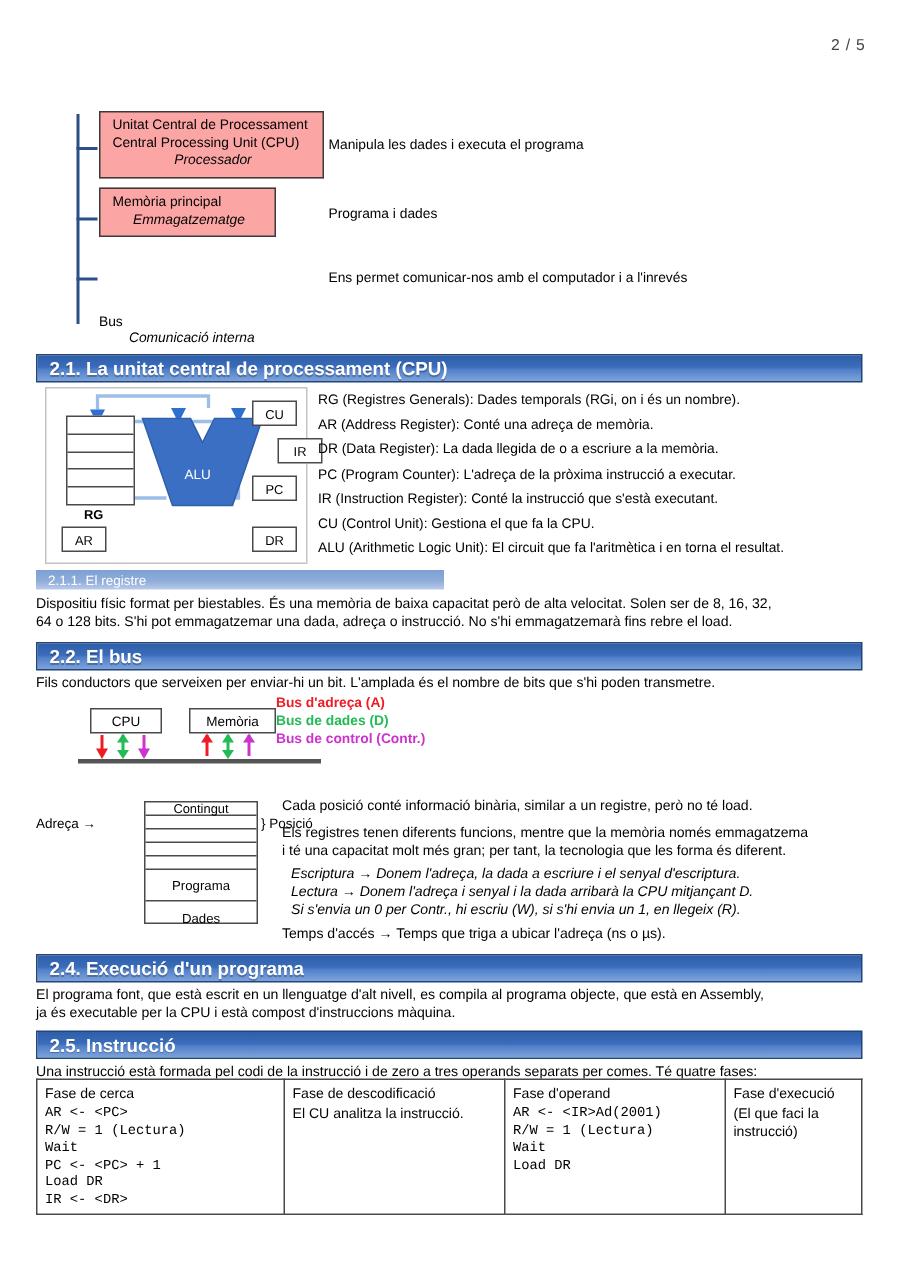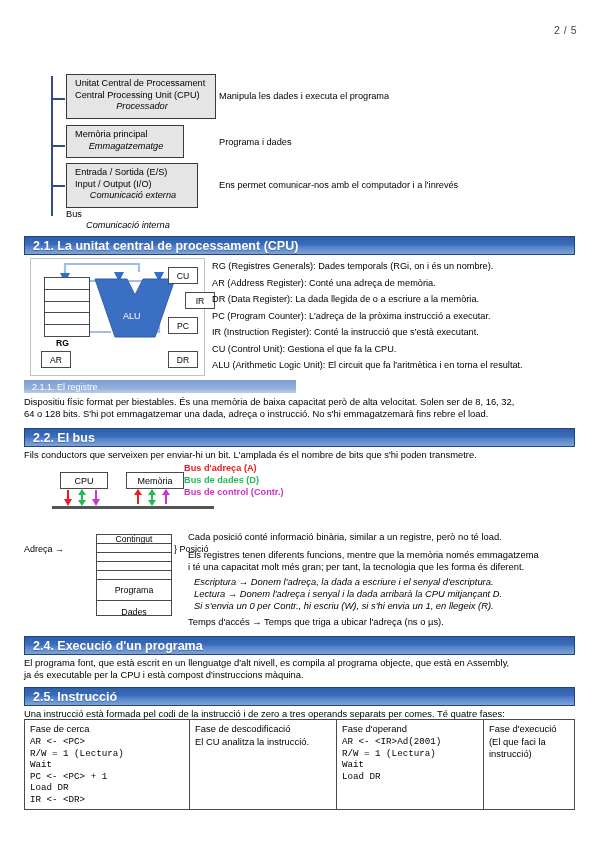--- a/index.html
+++ b/index.html
@@ -30,21 +30,21 @@
     display:flex;align-items:center;padding-left:8px;
   }
   .body-txt{
     position:absolute;font-size:9.4px;line-height:12.2px;color:#000;
   }
   
   .vn-wrap{position:absolute;left:24px;top:72px;width:551px;height:152px;}
   .vn-spine{position:absolute;left:27px;top:4px;width:1.5px;height:140px;background:#2b4f86;}
   .vn-tick{position:absolute;width:14px;height:1.5px;background:#2b4f86;}
   .vn-box{
-    position:absolute;border:1px solid #3a3a3a;background:#e5e5e5;
+    position:absolute;border:1px solid #3a3a3a;background:#fca5a5;
     font-size:9.2px;line-height:11.6px;padding:3px 6px 20px 8px;box-sizing:border-box;
   }
   .vn-box .it{font-style:italic;display:block;text-align:center;}
   .vn-box .ln{display:block;}
   .vn-label{position:absolute;font-size:9.2px;line-height:11.6px;}
   .vn-desc{position:absolute;font-size:9.2px;}
   
   .cpu-wrap{position:absolute;left:30px;top:258px;width:175px;height:118px;
     border:1px solid #c3c3c3;background:#fff;box-sizing:border-box;}
   .reg-stack{position:absolute;left:13px;top:18px;width:46px;height:60px;
@@ -112,25 +112,20 @@
       <span class="it">Processador</span>
     </div>
     <div class="vn-desc" style="left:195px;top:19px;">Manipula les dades i executa el programa</div>
 
     <div class="vn-box" style="left:42px;top:53px;width:118px;height:33px;">
       <span class="ln">Memòria principal</span>
       <span class="it">Emmagatzematge</span>
     </div>
     <div class="vn-desc" style="left:195px;top:65px;">Programa i dades</div>
 
-    <div class="vn-box" style="left:42px;top:91px;width:132px;height:45px;">
-      <span class="ln">Entrada / Sortida (E/S)</span>
-      <span class="ln">Input / Output (I/O)</span>
-      <span class="it">Comunicació externa</span>
-    </div>
     <div class="vn-desc" style="left:195px;top:108px;">Ens permet comunicar-nos amb el computador i a l'inrevés</div>
 
     <div class="vn-label" style="left:42px;top:137px;">Bus</div>
     <div class="vn-label" style="left:62px;top:148px;font-style:italic;">Comunicació interna</div>
   </div>
 
   <div class="sec" style="top:236px;">2.1. La unitat central de processament (CPU)</div>
 
   <div class="cpu-wrap">
 

